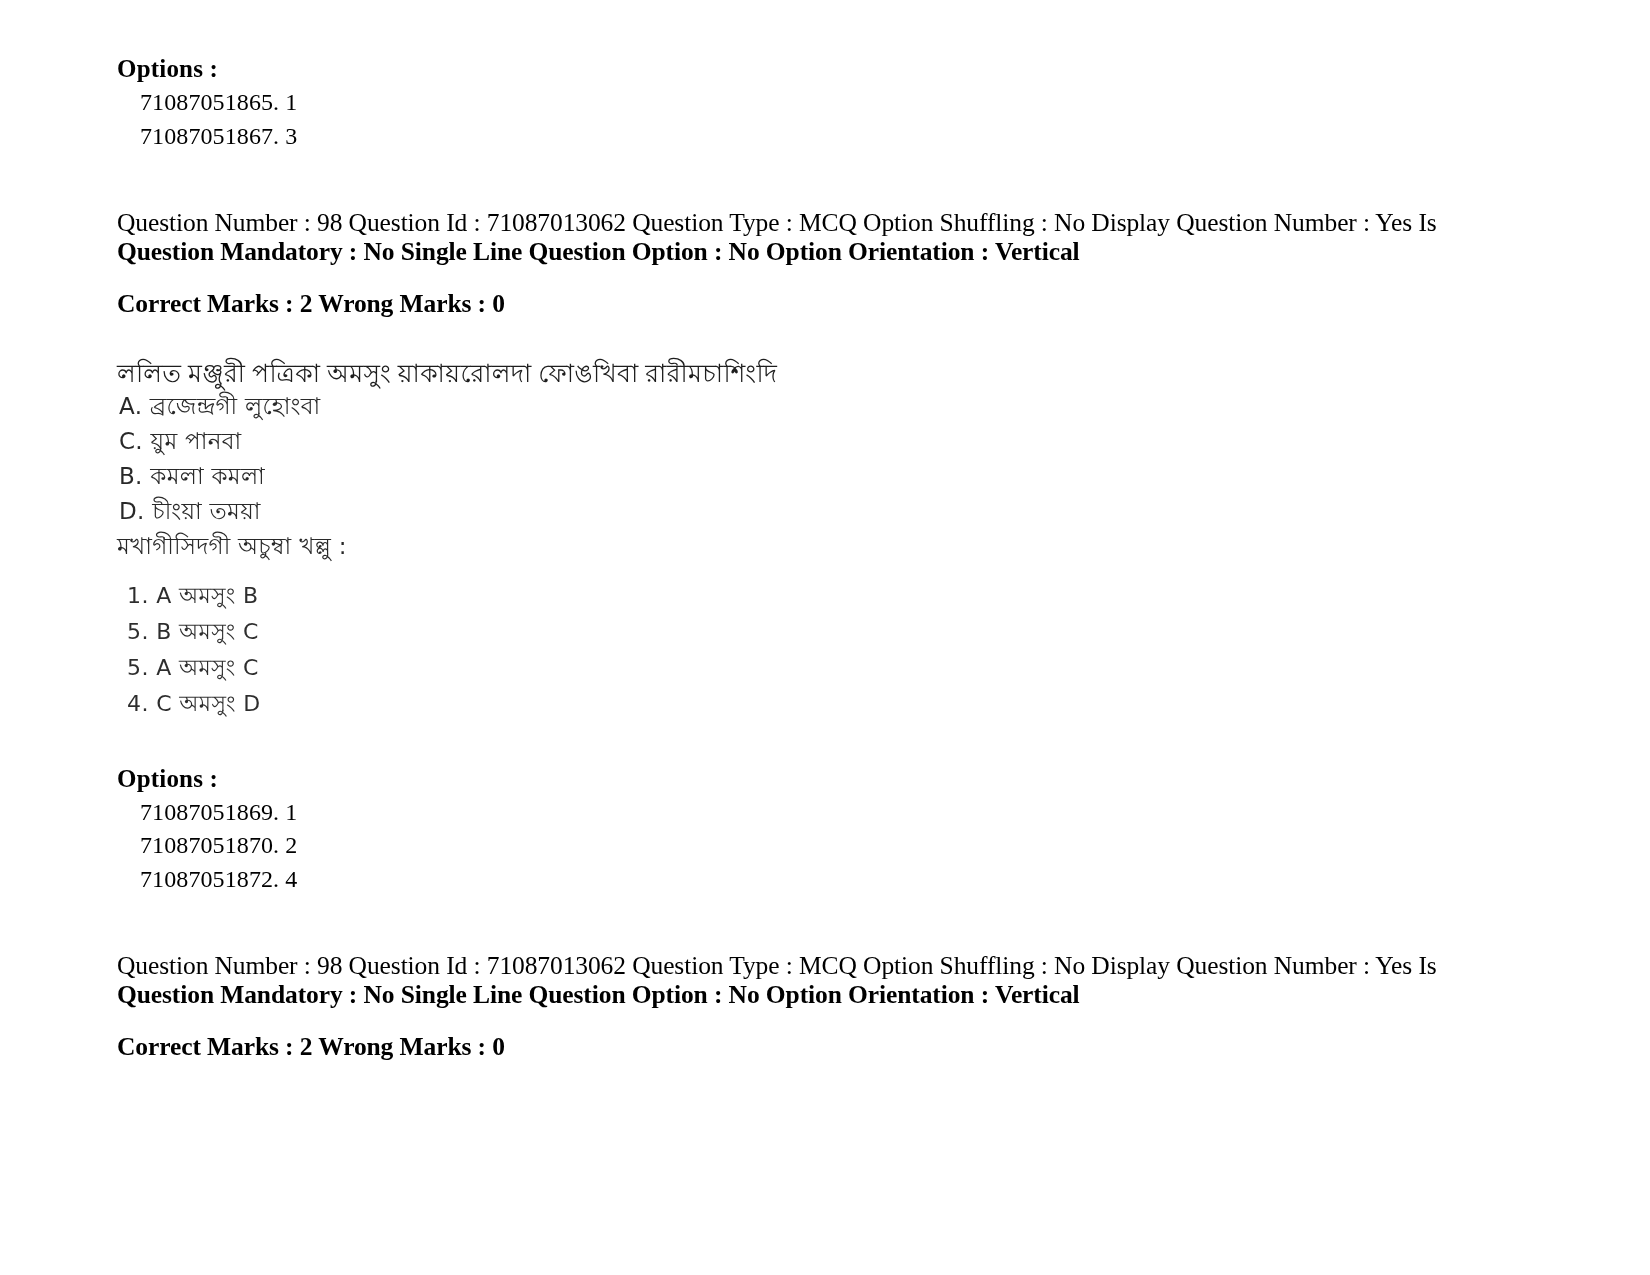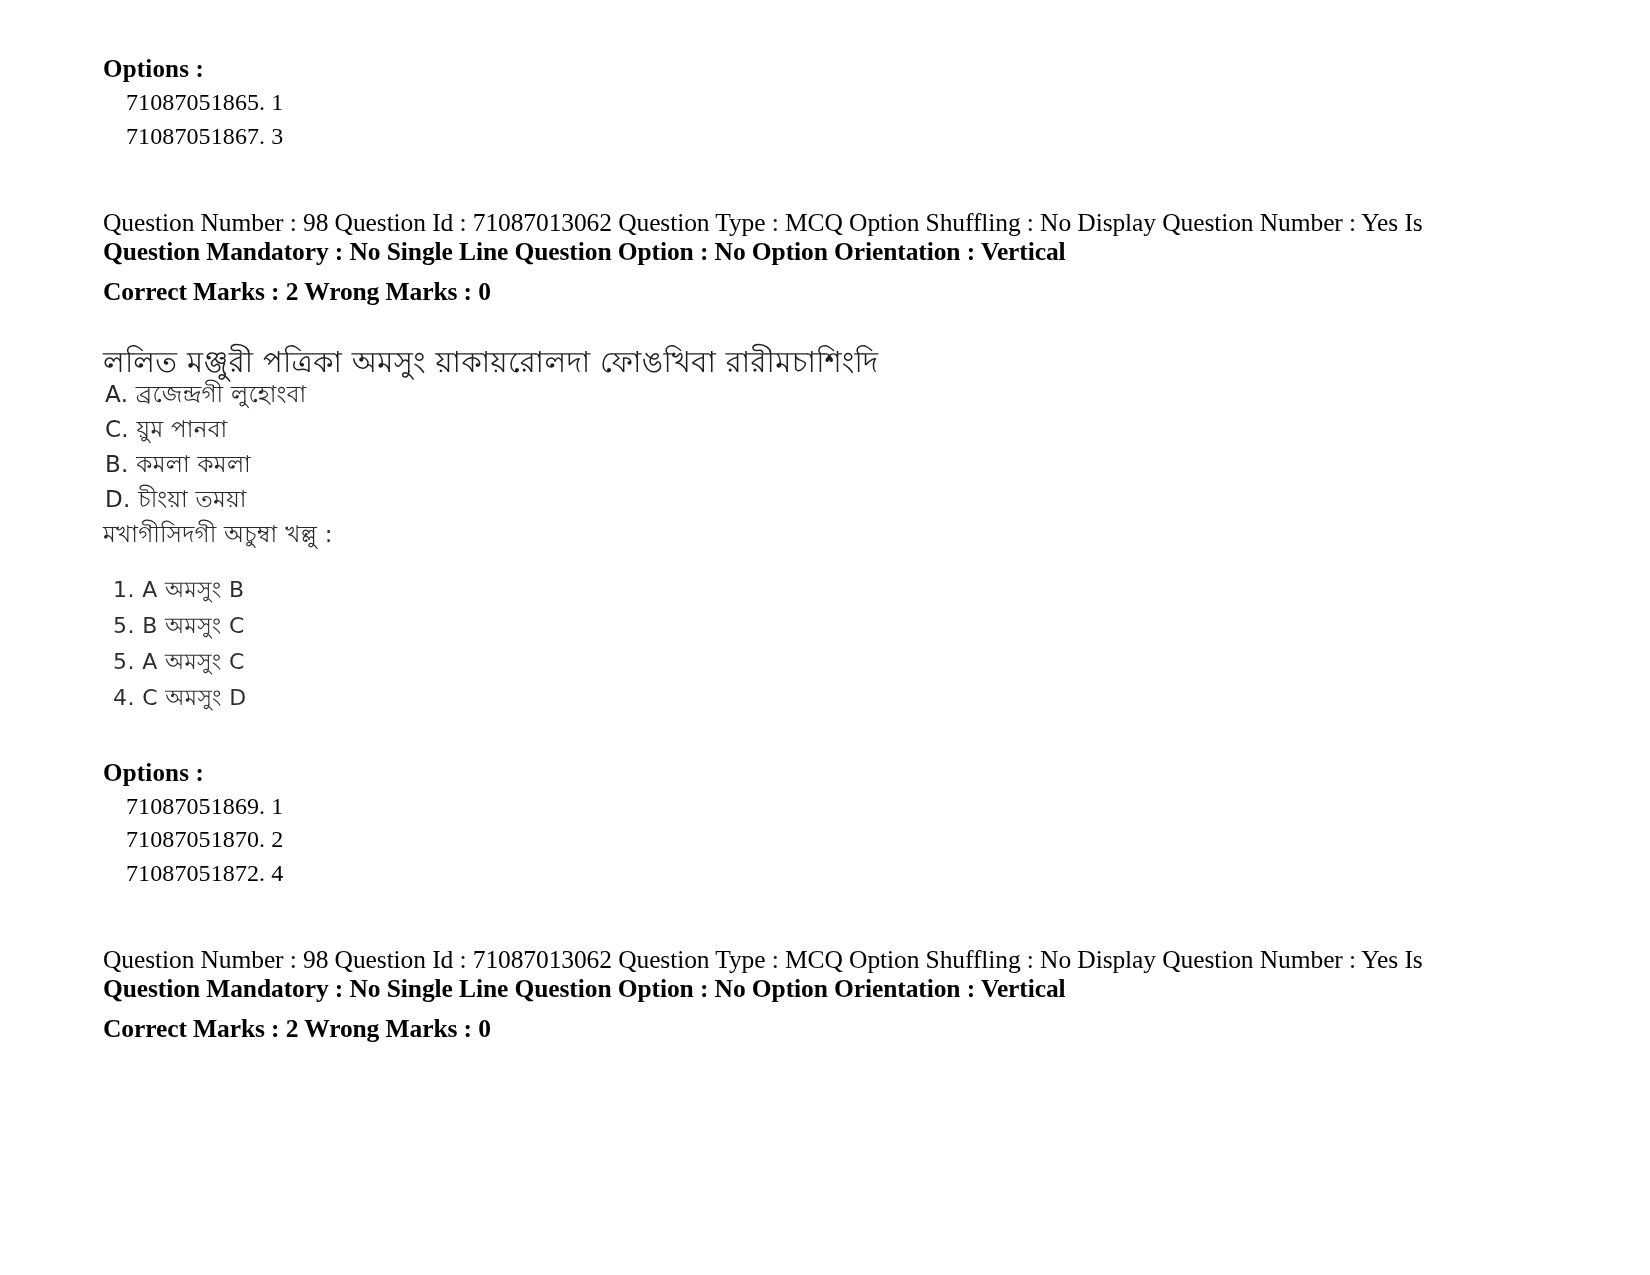--- a/index.html
+++ b/index.html
@@ -13,21 +13,21 @@
     font-family: "Liberation Serif", "DejaVu Serif", serif;
     color: #000000;
     position: relative;
     overflow: hidden;
   }
   .page {
     position: relative;
     width: 1650px;
     height: 1275px;
     box-sizing: border-box;
-    padding: 52px 0 0 4px;
+    padding: 52px 0 0 18px;
   }
   .content {
     margin-left: 99px;
     width: 1430px;
   }
 
   
   .options-heading {
     font-weight: bold;
     font-size: 25px;
@@ -50,54 +50,55 @@
   .meta-line2 {
     font-weight: bold;
     font-size: 25.5px;
     line-height: 28.5px;
     letter-spacing: -0.1px;
   }
   .meta-marks {
     font-weight: bold;
     font-size: 25.5px;
     line-height: 28.5px;
-    margin-top: 12px;
+    margin-top: 24px;
     letter-spacing: -0.1px;
   }
 
   
   .qimg {
     font-family: "DejaVu Sans", "Liberation Sans", sans-serif;
     color: #1b1b1b;
     -webkit-font-smoothing: none;
   }
   .q-stem {
-    font-size: 29px;
+    font-size: 25px;
     line-height: 30px;
     letter-spacing: 0.4px;
     filter: contrast(1.15) grayscale(1);
     opacity: 0.93;
+    font-family: Liberation Serif, serif;
   }
   .q-choice {
     font-size: 23px;
     line-height: 35px;
     letter-spacing: 0.3px;
     padding-left: 2px;
     filter: contrast(1.1) grayscale(1);
     opacity: 0.9;
   }
   .q-instruction {
     font-size: 23px;
     line-height: 35px;
     letter-spacing: 0.3px;
     filter: contrast(1.1) grayscale(1);
     opacity: 0.9;
   }
   .q-answers {
-    margin-top: 20px;
+    margin-top: 14px;
     padding-left: 10px;
   }
   .q-answer {
     font-size: 22px;
     line-height: 36px;
     letter-spacing: 0.4px;
     filter: contrast(1.1) grayscale(1);
     opacity: 0.88;
   }
 

